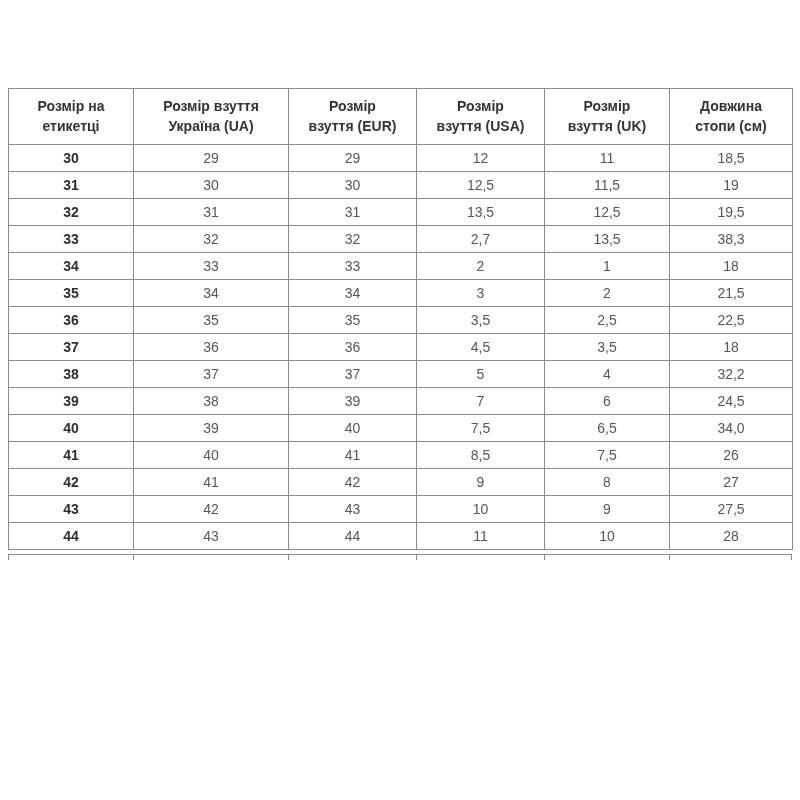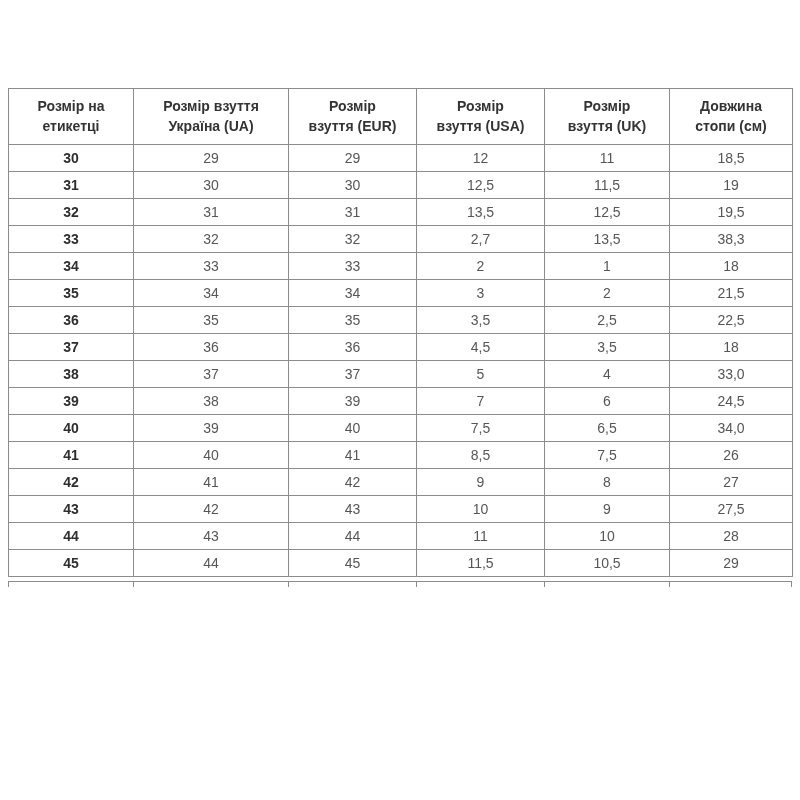--- a/index.html
+++ b/index.html
@@ -180,21 +180,21 @@
     <td>4,5</td>
     <td>3,5</td>
     <td>18</td>
   </tr>
         <tr>
     <th class="row-label">38</th>
     <td>37</td>
     <td>37</td>
     <td>5</td>
     <td>4</td>
-    <td>33,0</td>
+    <td>32,2</td>
   </tr>
         <tr>
     <th class="row-label">39</th>
     <td>38</td>
     <td>39</td>
     <td>7</td>
     <td>6</td>
     <td>24,5</td>
   </tr>
         <tr>
@@ -230,28 +230,20 @@
     <td>27,5</td>
   </tr>
         <tr>
     <th class="row-label">44</th>
     <td>43</td>
     <td>44</td>
     <td>11</td>
     <td>10</td>
     <td>28</td>
   </tr>
-        <tr>
-    <th class="row-label">45</th>
-    <td>44</td>
-    <td>45</td>
-    <td>11,5</td>
-    <td>10,5</td>
-    <td>29</td>
-  </tr>
       </tbody>
   </table>
 
   <div class="next-table-fragment">
     <div></div>
     <div></div>
     <div></div>
     <div></div>
     <div></div>
     <div></div>

